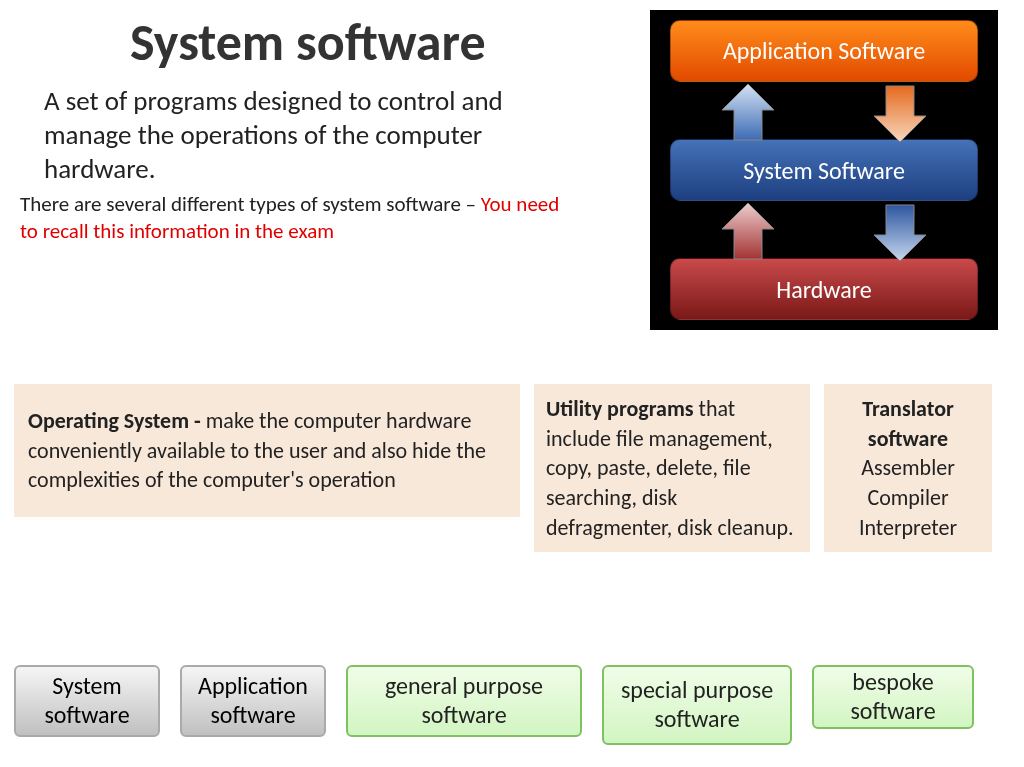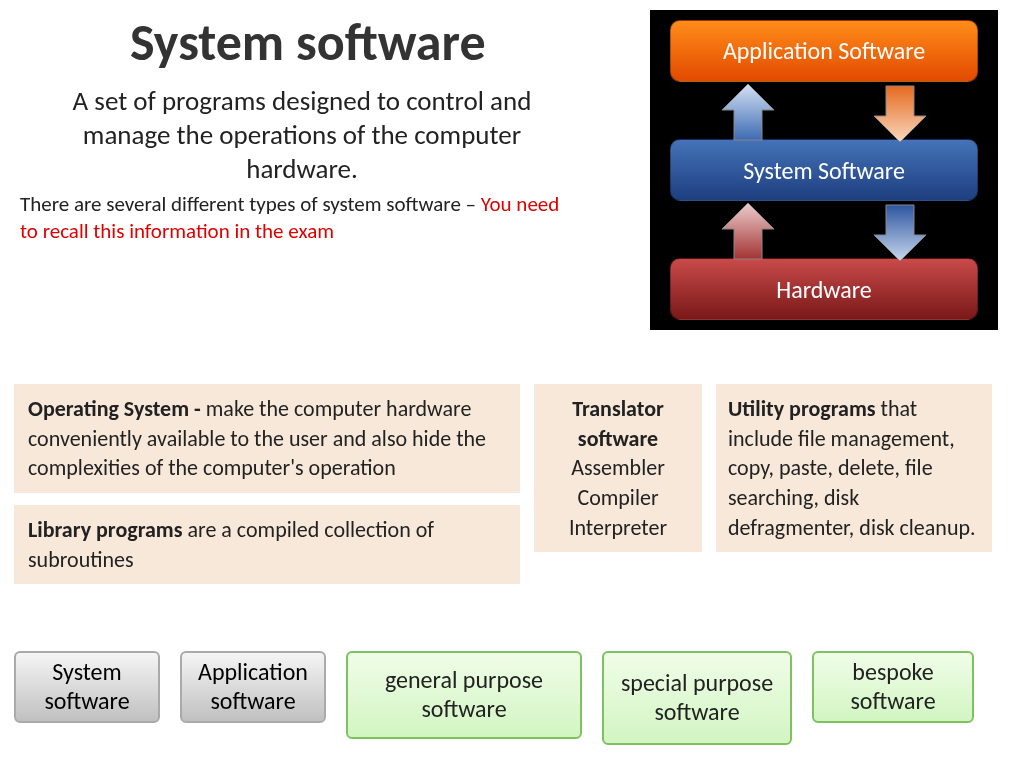--- a/index.html
+++ b/index.html
@@ -15,21 +15,20 @@
     font-size: 52px;
     color: #333;
     padding: 10px 0 10px 130px;
   }
   .intro {
     font-size: 27px;
     color: #222;
     padding: 0 0 0 44px;
     width: 560px;
     line-height: 1.25;
-    text-align: center;
   }
   .types-text {
     font-size: 21px;
     color: #222;
     padding: 6px 0 0 20px;
     width: 560px;
     line-height: 1.25;
   }
   .red { color: #e00000; }
 
@@ -81,21 +80,21 @@
     top: 384px;
     left: 14px;
     right: 14px;
     display: flex;
     gap: 14px;
     align-items: flex-start;
   }
   .col-left { width: 506px; display: flex; flex-direction: column; gap: 12px; }
   .card {
     background: #f8e8da;
-    padding: 10px 14px;
+    padding: 22px 14px;
     font-size: 22px;
     line-height: 1.35;
     color: #222;
   }
   .card-translator {
     width: 168px;
     text-align: center;
     padding: 10px 8px;
   }
   .card-utility {
@@ -120,23 +119,23 @@
     font-size: 24px;
     text-align: center;
     padding: 8px 10px;
     display: flex;
     align-items: center;
     justify-content: center;
     line-height: 1.2;
   }
   .btn-gray  { background: linear-gradient(#f5f5f5, #c0c0c0); border-color: #aaa;  width: 146px; height: 72px; }
   .btn-green { background: linear-gradient(#f0fde8, #d2f5c2); border-color: #7fc060; color: #222; }
-  .btn-green.w1 { width: 236px; height: 88px; }
-  .btn-green.w2 { width: 190px; height: 94px; }
-  .btn-green.w3 { width: 162px; height: 72px; }
+  .btn-green.w1 { width: 236px; height: 72px; }
+  .btn-green.w2 { width: 190px; height: 80px; }
+  .btn-green.w3 { width: 162px; height: 64px; }
 </style>
 </head>
 <body>
 
 <h1 class="title">System software</h1>
 
 <div class="intro">
   <span>A set of programs designed to control and manage the operations of the computer hardware.</span><br>
 </div>
 
@@ -196,32 +195,29 @@
     </div>
   </div>
   <div class="d-box d-hw">Hardware</div>
 </div>
 
 <div class="cards">
   <div class="col-left">
     <div class="card">
       <span class="bold">Operating System - </span><span>make the computer hardware conveniently available to the user and also hide the complexities of the computer's operation</span>
     </div>
-    <div class="card">
-      <span class="bold">Library programs </span><span>are a compiled collection of subroutines</span>
-    </div>
+  </div>
+  <div class="card card-utility">
+    <span class="bold">Utility programs </span><span>that include file management, copy, paste, delete, file searching, disk defragmenter, disk cleanup.</span>
   </div>
   <div class="card card-translator">
     <div class="bold">Translator software</div>
     <div>Assembler</div>
     <div>Compiler</div>
     <div>Interpreter</div>
-  </div>
-  <div class="card card-utility">
-    <span class="bold">Utility programs </span><span>that include file management, copy, paste, delete, file searching, disk defragmenter, disk cleanup.</span>
   </div>
 </div>
 
 <div class="btn-row">
   <div class="btn btn-gray">System software</div>
   <div class="btn btn-gray">Application software</div>
   <div class="btn btn-green w1">general purpose software</div>
   <div class="btn btn-green w2">special purpose software</div>
   <div class="btn btn-green w3">bespoke software</div>
 </div>

